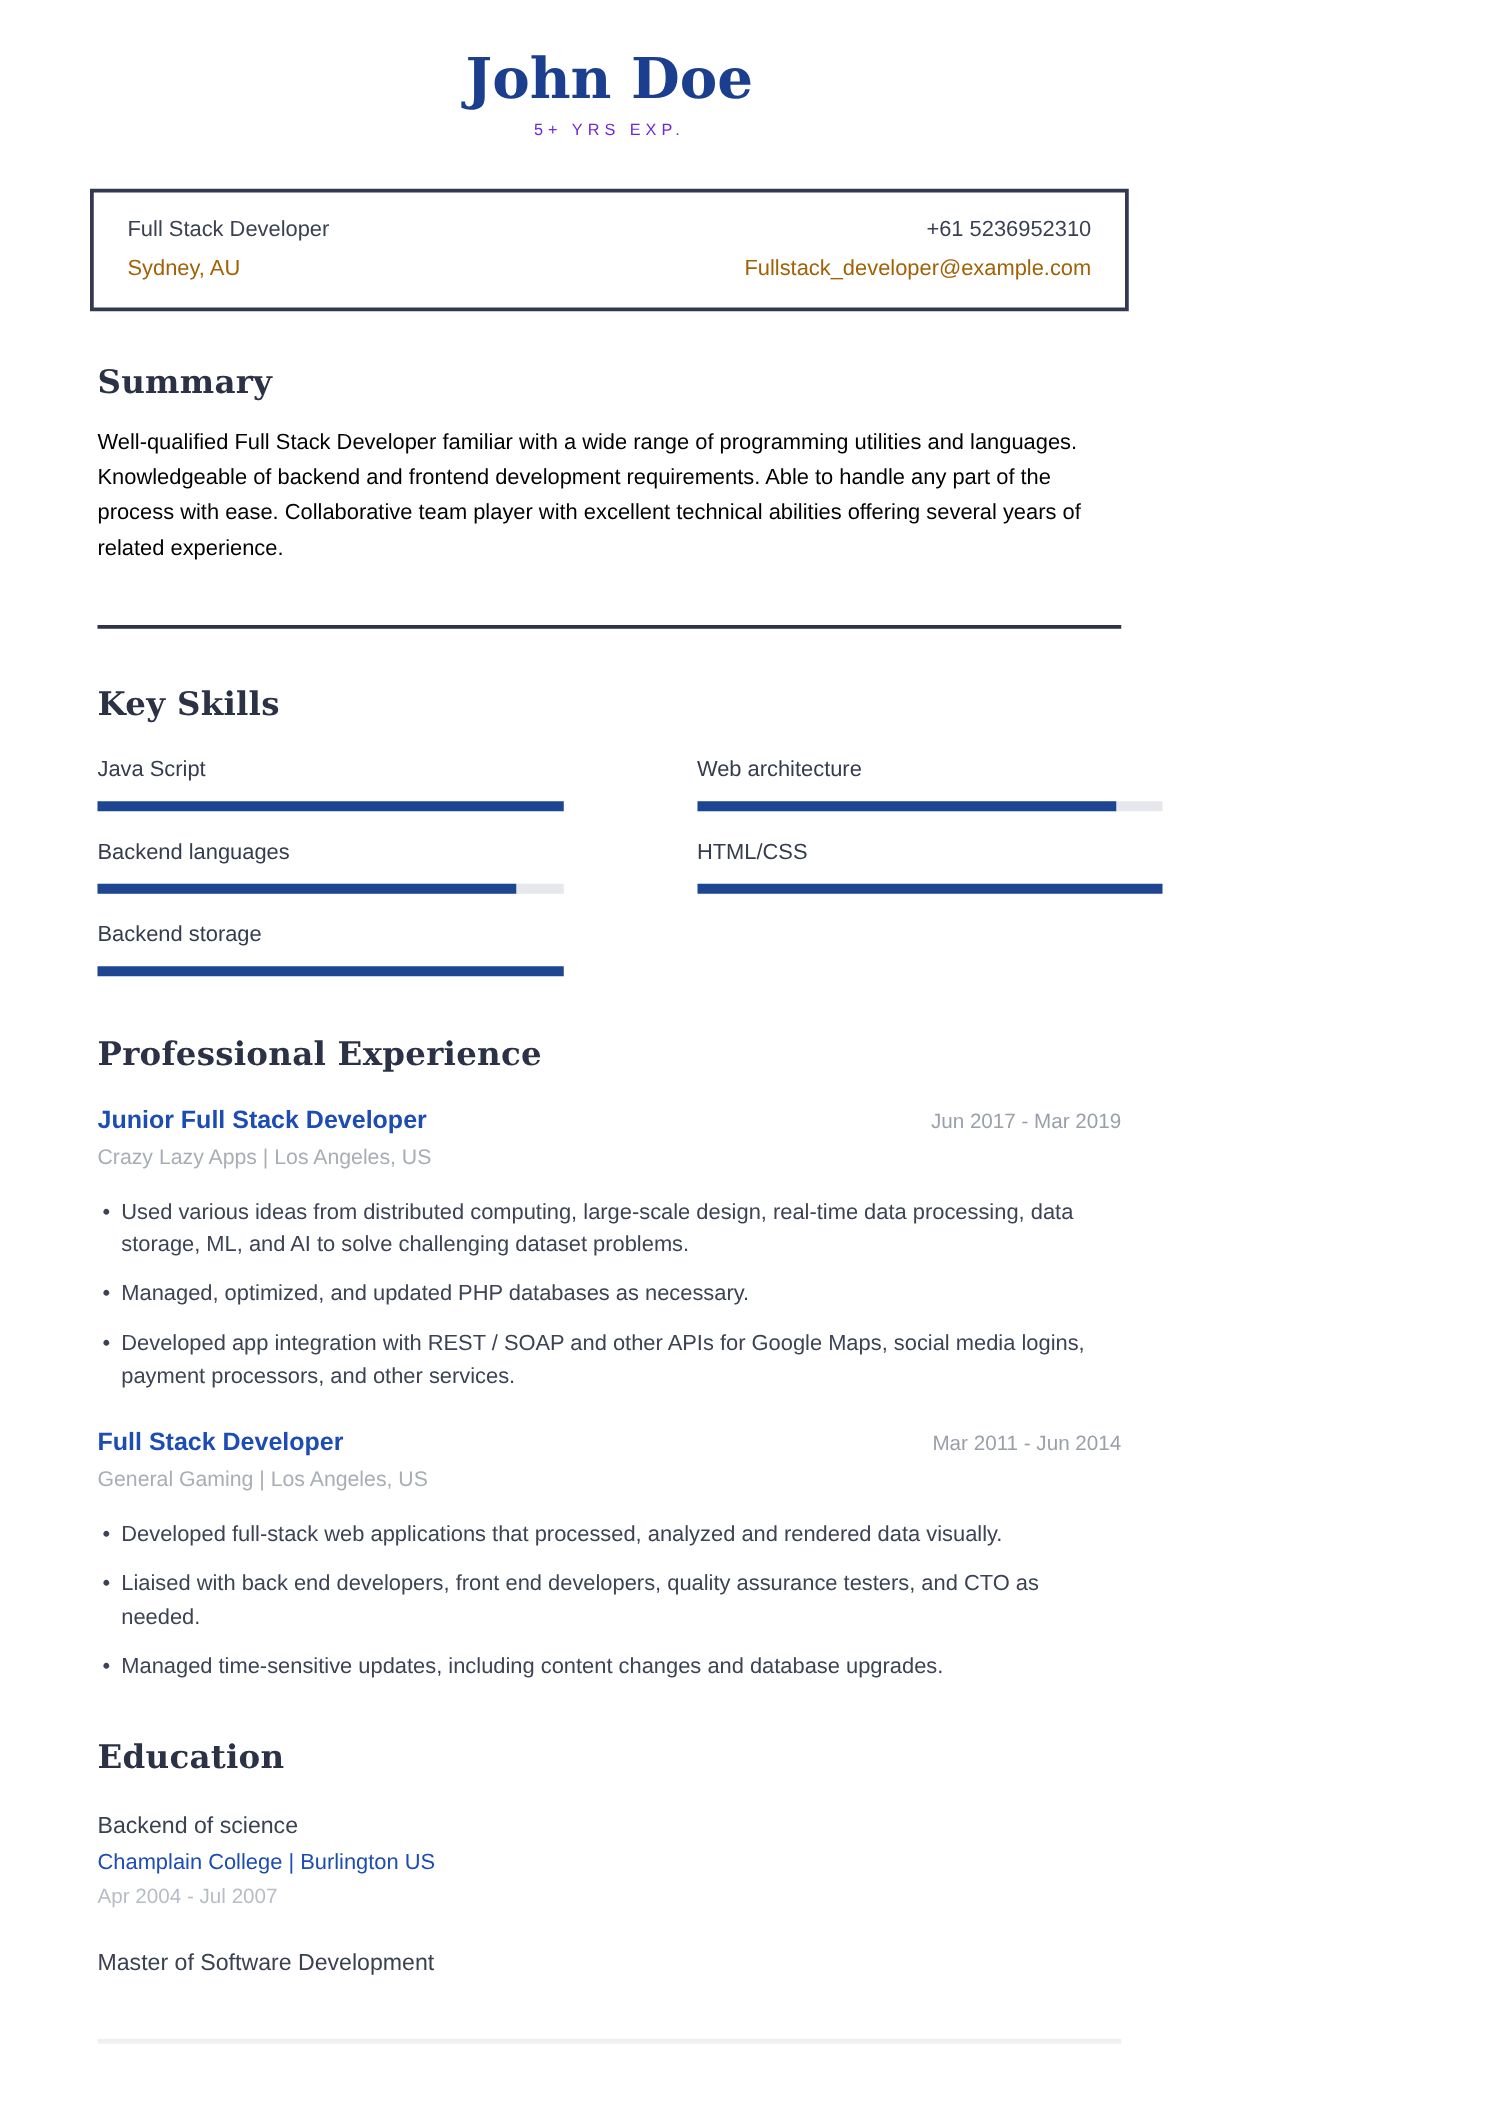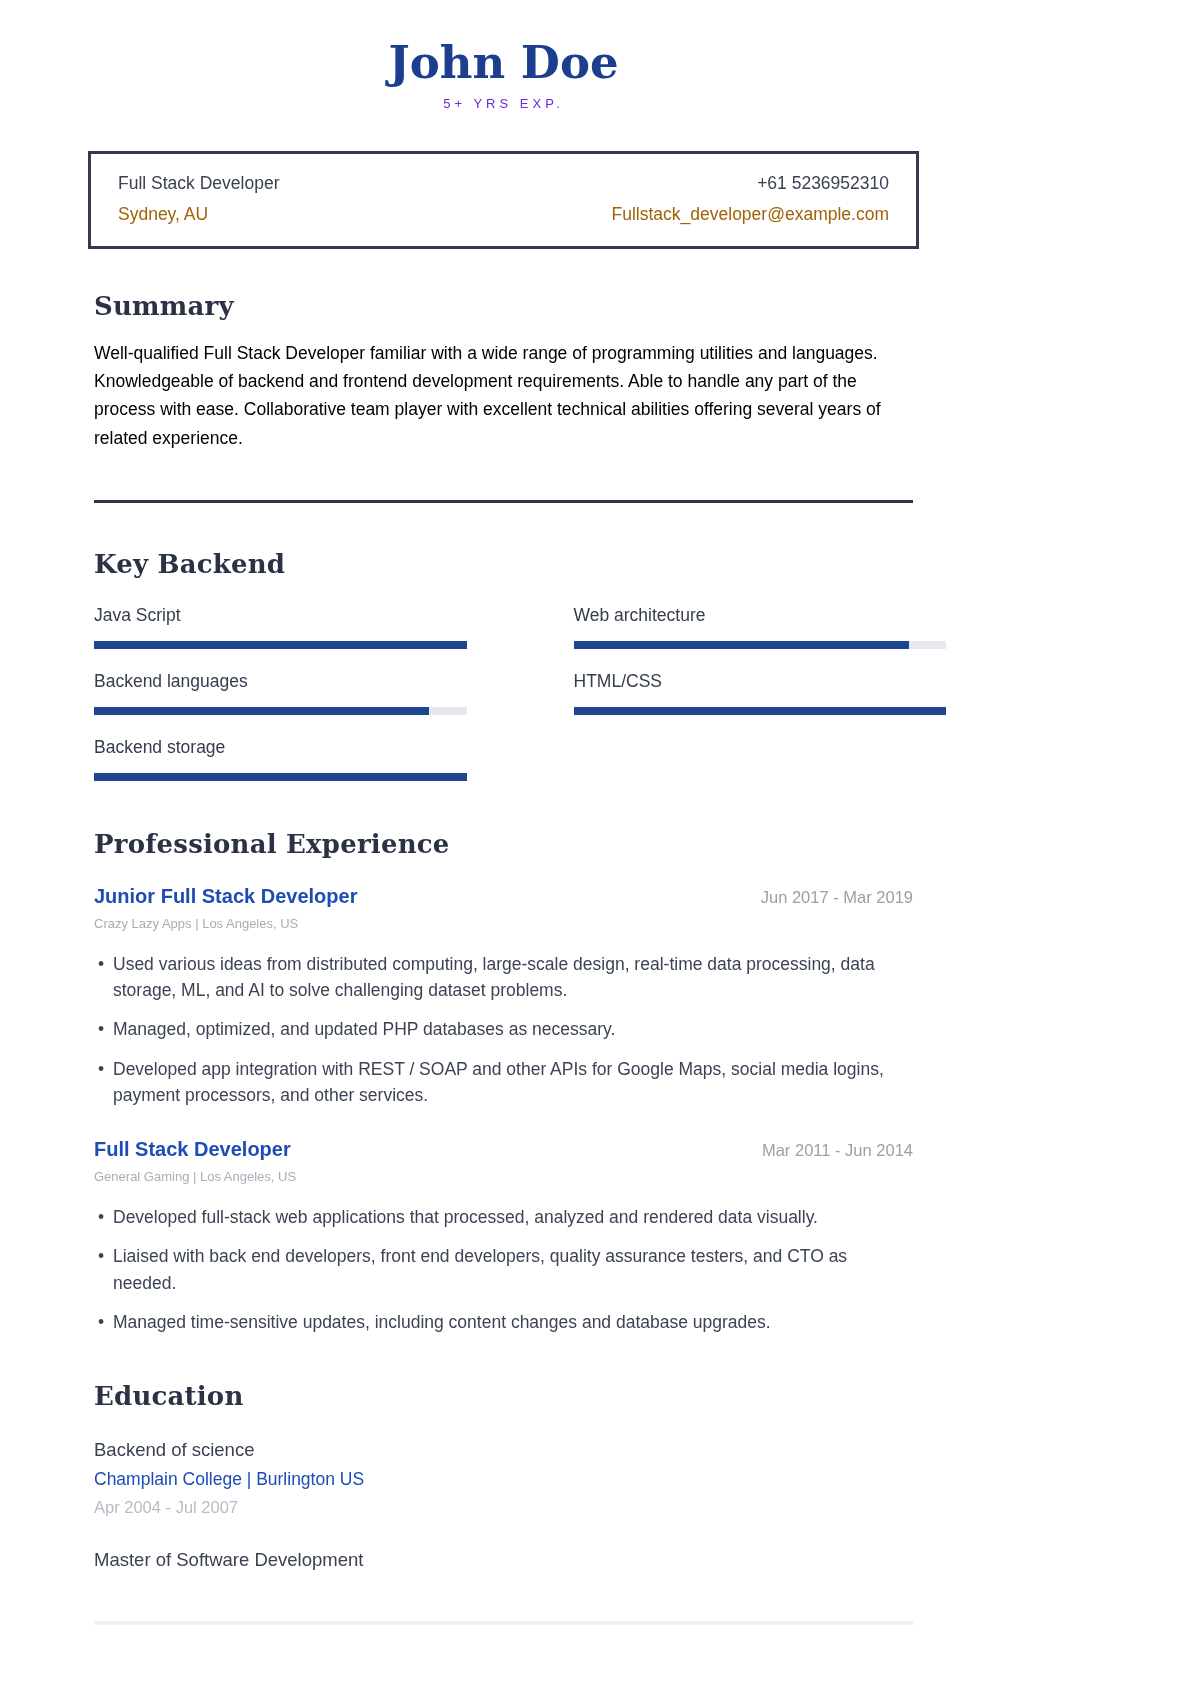--- a/index.html
+++ b/index.html
@@ -5,21 +5,21 @@
   * { margin: 0; padding: 0; box-sizing: border-box; }
   html, body { background: #ffffff; }
   body {
     width: 1191px;
     min-height: 1684px;
     margin: 0 auto;
     font-family: "Liberation Sans", sans-serif;
     color: #3c4354;
     position: relative;
   }
-  .page { width: 975px; min-height: 1684px; padding-top: 38px; margin-left: 16px; }
+  .page { width: 975px; min-height: 1684px; padding-top: 38px; }
 
   
   .header { text-align: center; }
   .name {
     font-family: "DejaVu Serif", serif;
     font-weight: 700;
     font-size: 45px;
     color: #1c3e8e;
     line-height: 1.1;
   }
@@ -97,21 +97,21 @@
     display: flex;
     justify-content: space-between;
     align-items: baseline;
   }
   .job-title {
     font-size: 20px;
     font-weight: 700;
     color: #1c4cb4;
   }
   .job-dates { font-size: 16.5px; color: #9aa0aa; }
-  .job-company { margin-top: 8px; font-size: 13px; color: #a8adb6; }
+  .job-company { margin-top: 8px; font-size: 17px; color: #a8adb6; }
   .job-bullets { margin-top: 20px; list-style: none; }
   .job-bullets li {
     position: relative;
     padding-left: 19px;
     font-size: 17.5px;
     line-height: 1.5;
     color: #3c4354;
     margin-bottom: 13px;
   }
   .job-bullets li::before {
@@ -165,21 +165,21 @@
   <main class="main">
 
     <section class="summary-section">
       <h2 class="section-heading">Summary</h2>
       <p class="summary-text">Well-qualified Full Stack Developer familiar with a wide range of programming utilities and languages. Knowledgeable of backend and frontend development requirements. Able to handle any part of the process with ease. Collaborative team player with excellent technical abilities offering several years of related experience.</p>
     </section>
 
     <hr class="divider">
 
     <section class="skills-section">
-      <h2 class="section-heading">Key Backend</h2>
+      <h2 class="section-heading">Key Skills</h2>
       <div class="skills-grid">
 
         <div class="skill">
           <div class="skill-label">Java Script</div>
           <div class="skill-track">
             <div class="skill-fill" style="width: 100%;"></div>
           </div>
         </div>
 
         <div class="skill">

